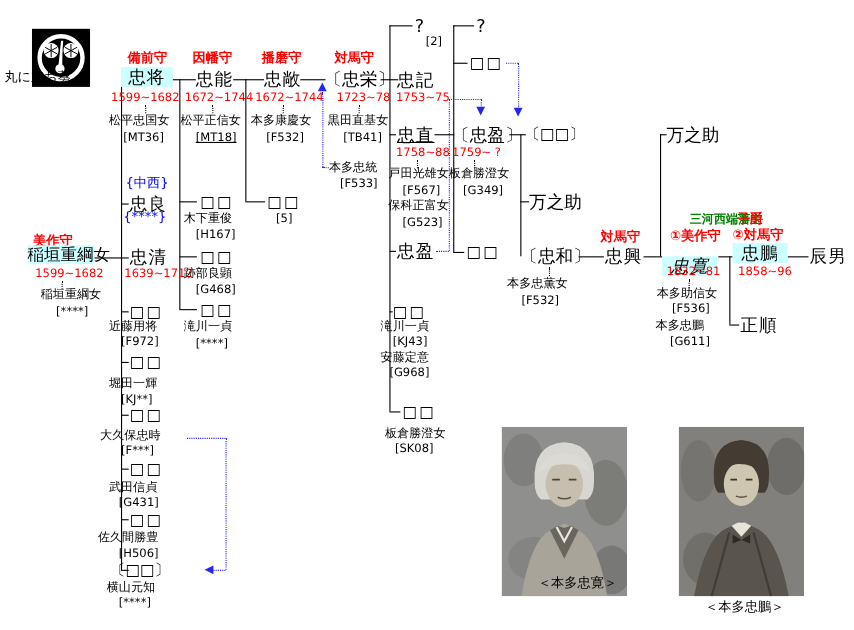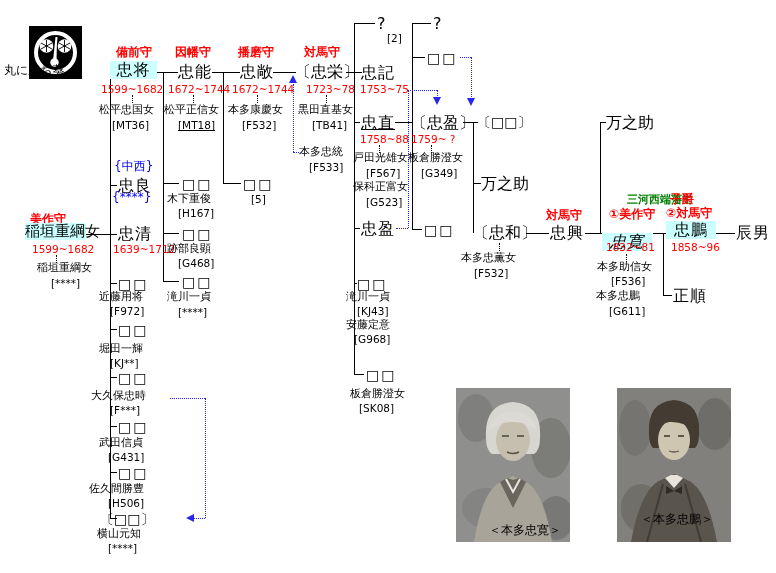--- a/index.html
+++ b/index.html
@@ -287,15 +287,15 @@
       <ellipse cx="57" cy="52" rx="16" ry="20" fill="#cfc6b2"></ellipse>
       <path d="M35 44 Q40 26 57 25 Q74 26 79 44 Q68 33 52 34 Q42 36 35 44 Z" fill="#443c32"></path>
       <path d="M47 48 L53 48 M61 48 L67 48" stroke="#3a342c" stroke-width="1.6"></path>
       <path d="M52 63 Q57 65 62 63" stroke="#5a5248" stroke-width="1.3" fill="none"></path>
       <path d="M14 154 Q24 100 44 92 L57 86 L70 92 Q90 100 100 154 Z" fill="#59544c"></path>
       <path d="M48 90 L57 100 L66 90 L60 87 L54 87 Z" fill="#e8e4da"></path>
       <path d="M49 98 L57 103 L65 98 L65 106 L57 103 L49 106 Z" fill="#2e2a26"></path>
       <path d="M30 154 L46 96 M84 154 L68 96" stroke="#403c36" stroke-width="2"></path>
     </svg>
   </div>
-  <div class="t cap" style="left:641px;top:513px;">＜本多忠鵬＞</div>
+  <div class="t cap" style="left:641px;top:545px;">＜本多忠鵬＞</div>
 
 </div>
 
 </body></html>

